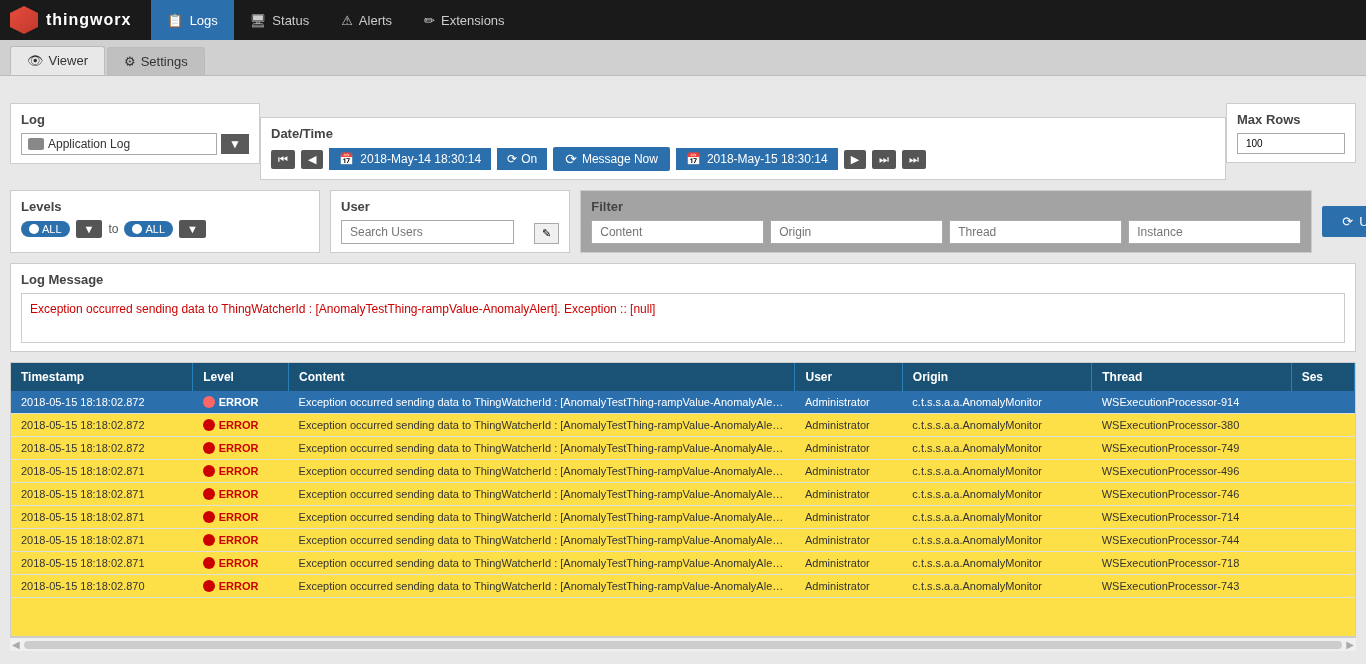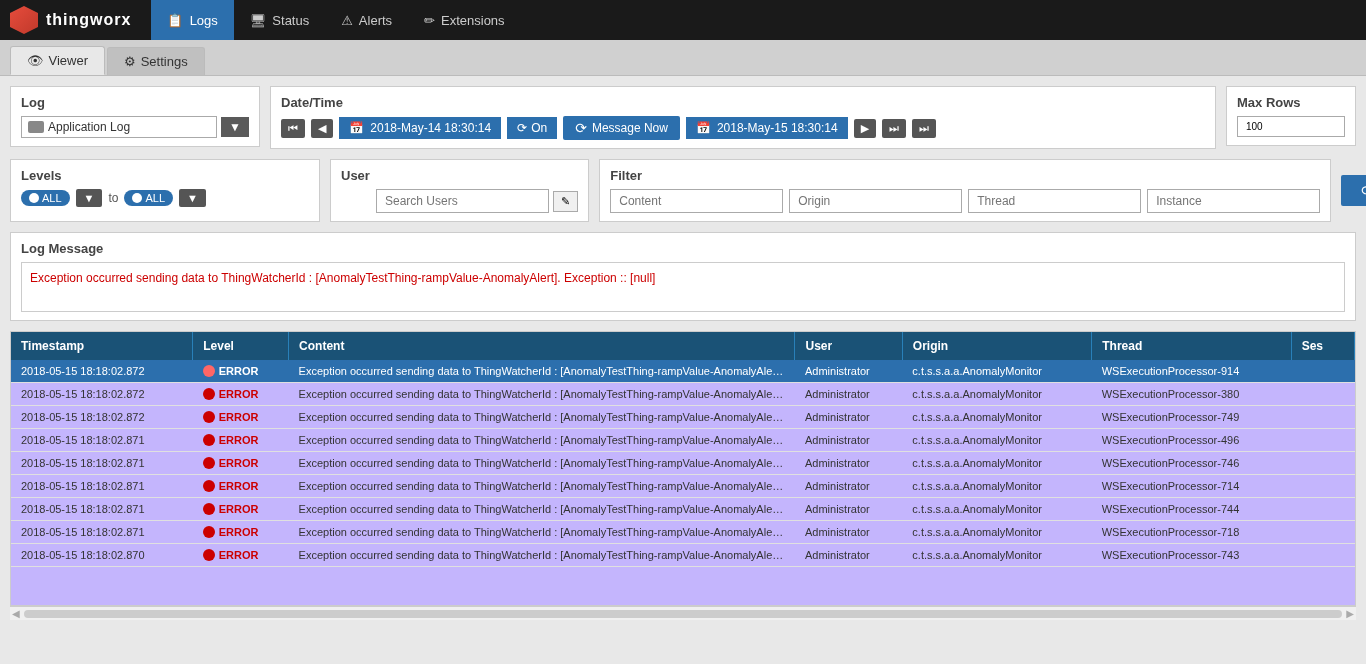--- a/index.html
+++ b/index.html
@@ -16,71 +16,71 @@
 
     
     .sub-tabs { background: #d0d0d0; height: 36px; display: flex; align-items: flex-end; padding: 0 10px; border-bottom: 1px solid #bbb; }
     .sub-tab { padding: 6px 16px; cursor: pointer; font-size: 13px; background: #c0c0c0; border: 1px solid #bbb; border-bottom: none; margin-right: 2px; border-radius: 3px 3px 0 0; display: flex; align-items: center; gap: 5px; }
     .sub-tab.active { background: #e8e8e8; border-bottom: 1px solid #e8e8e8; }
 
     
     .main-content { background: #e8e8e8; padding: 10px; }
 
     
-    .panels-row { display: flex; gap: 10px; margin-bottom: 10px; align-items: flex-start; }
+    .panels-row { display: flex; margin-bottom: 10px; align-items: center; }
 
     
     .panel { background: white; border: 1px solid #ccc; padding: 8px 10px; }
     .panel-title { font-size: 13px; font-weight: bold; color: #444; margin-bottom: 6px; }
     .log-panel { flex: 0 0 250px; }
     .log-select { display: flex; align-items: center; gap: 4px; }
     .log-select-inner { display: flex; align-items: center; border: 1px solid #aaa; background: white; padding: 3px 6px; flex: 1; gap: 4px; }
     .log-icon { width: 18px; height: 14px; background: #555; border-radius: 2px; display: inline-block; }
     .log-text { font-size: 12px; flex: 1; }
     .dropdown-btn { background: #5a5a5a; border: none; color: white; padding: 3px 8px; cursor: pointer; font-size: 12px; }
 
     
-    .datetime-panel { flex: 1; }
+    .datetime-panel { flex: 1; margin-top: 31px; }
     .datetime-controls { display: flex; align-items: center; gap: 6px; flex-wrap: nowrap; }
     .nav-btn { background: #555; border: none; color: white; padding: 3px 7px; cursor: pointer; font-size: 11px; border-radius: 2px; }
     .date-input { background: #2c6fad; color: white; border: none; padding: 4px 10px; font-size: 12px; display: flex; align-items: center; gap: 6px; cursor: pointer; min-width: 140px; }
     .on-btn { background: #2c6fad; color: white; border: none; padding: 4px 10px; cursor: pointer; font-size: 12px; display: flex; align-items: center; gap: 4px; }
     .refresh-btn { background: #2c6fad; color: white; border: none; padding: 4px 12px; cursor: pointer; font-size: 12px; display: flex; align-items: center; gap: 5px; border-radius: 2px; }
     .refresh-icon { font-size: 14px; }
 
     
     .maxrows-panel { flex: 0 0 130px; }
     .maxrows-input { border: 1px solid #aaa; padding: 4px 8px; width: 100%; font-size: 10px; }
 
     
     .second-row { display: flex; gap: 10px; margin-bottom: 10px; }
     .levels-panel { background: white; border: 1px solid #ccc; padding: 8px 10px; flex: 0 0 310px; }
     .user-panel { background: white; border: 1px solid #ccc; padding: 8px 10px; flex: 0 0 200px; }
-    .filter-panel { background: #ffffff; border: 1px solid #ccc; padding: 8px 10px; flex: 1; }
+    .filter-panel { background: #a3a3a3; border: 1px solid #ccc; padding: 8px 10px; flex: 1; }
     .update-btn-container { display: flex; align-items: center; }
     .update-btn { background: #2c6fad; color: white; border: none; padding: 8px 20px; cursor: pointer; font-size: 13px; display: flex; align-items: center; gap: 6px; border-radius: 2px; }
 
     .levels-controls { display: flex; align-items: center; gap: 6px; }
     .toggle-pill { background: #2c6fad; border-radius: 10px; padding: 2px 8px; color: white; font-size: 11px; cursor: pointer; display: flex; align-items: center; gap: 3px; }
     .toggle-dot { width: 10px; height: 10px; background: white; border-radius: 50%; display: inline-block; }
     .to-label { font-size: 12px; color: #555; }
 
-    .user-search { display: flex; align-items: center; gap: 4px; margin-left: 35px; }
+    .user-search { display: flex; align-items: flex-end; gap: 20px; }
     .user-input { border: 1px solid #aaa; padding: 4px 8px; flex: 1; font-size: 12px; }
     .edit-icon-btn { background: #f0f0f0; border: 1px solid #aaa; padding: 3px 7px; cursor: pointer; font-size: 11px; }
 
     .filter-inputs { display: flex; gap: 6px; }
     .filter-input { border: 1px solid #aaa; padding: 4px 8px; font-size: 12px; flex: 1; color: #aaa; }
 
     
     .log-message-panel { background: white; border: 1px solid #ccc; padding: 8px 10px; margin-bottom: 10px; }
     .log-message-content { border: 1px solid #ccc; padding: 8px; min-height: 50px; font-size: 12px; color: #c00; background: #fff; }
 
     
-    .table-container { background: #c4b5fd; border: 1px solid #ccc; overflow: hidden; height: 275px; position: relative; }
+    .table-container { background: #fde047; border: 1px solid #ccc; overflow: hidden; height: 275px; position: relative; }
     .table-scroll { overflow-x: auto; overflow-y: auto; height: 100%; }
     table { width: 100%; border-collapse: collapse; }
     thead tr { background: #1a5276; color: white; }
     thead th { padding: 7px 10px; text-align: left; font-size: 12px; font-weight: bold; border-right: 1px solid #2980b9; white-space: nowrap; }
     tbody tr { border-bottom: 1px solid #e0e0e0; margin-left: 32px; }
     tbody tr.selected { background: #2c6fad; color: white; }
     tbody tr.selected td { color: white; }
     tbody td { padding: 5px 10px; font-size: 11px; white-space: nowrap; overflow: hidden; max-width: 200px; text-overflow: ellipsis; }
     .level-error { color: #c00; font-weight: bold; display: flex; align-items: center; gap: 4px; }
     .error-circle { width: 12px; height: 12px; background: #c00; border-radius: 50%; display: inline-block; flex-shrink: 0; }

